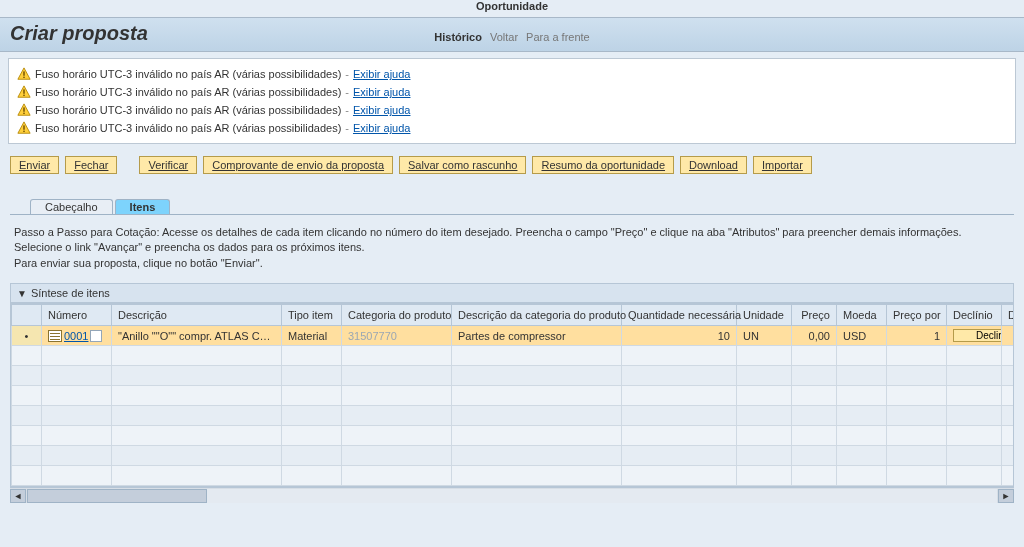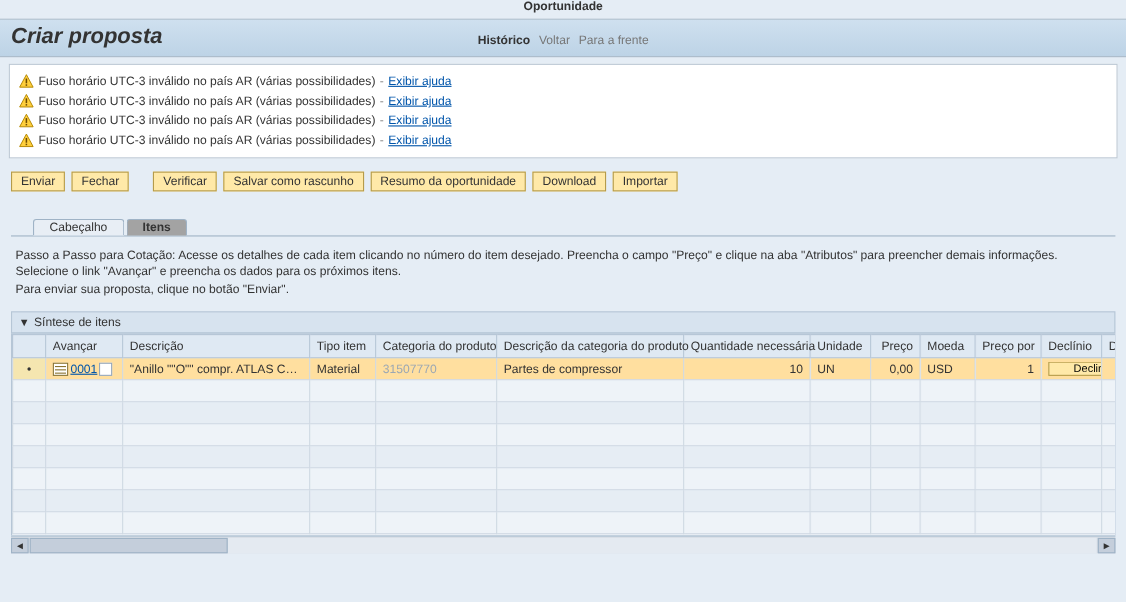--- a/index.html
+++ b/index.html
@@ -10,25 +10,25 @@
   .topbar .right span:first-child { color:#333; font-weight:bold;}
   .title-area { background:linear-gradient(#cfe0ef,#bdd3e6); border-bottom:1px solid #a8b8c8; padding:4px 10px 6px 10px; }
   .title-area h1 { margin:0; font-size:20px; font-style:italic; font-weight:bold; color:#333; font-family: "Trebuchet MS", Arial; }
   .msgbox { background:#fff; border:1px solid #bcc8d4; margin:6px 8px; padding:6px 8px; }
   .msgline { display:flex; align-items:center; gap:4px; padding:2px 0; font-size:11px; }
   .msgline .warn { width:14px; height:14px; display:inline-flex; align-items:center; justify-content:center; }
   .msgline .warn svg { width:14px; height:14px; }
   .msgline .sep { color:#888; }
   .msgline a { color:#0055aa; text-decoration:underline; cursor:pointer; }
   .toolbar { padding:6px 10px; display:flex; gap:6px; flex-wrap:wrap; }
-  .btn { background:#ffe9a8; border:1px solid #b59b4a; color:#333; padding:2px 8px; font-size:11px; cursor:pointer; }
+  .btn { background:#ffe9a8; border:1px solid #b59b4a; color:#333; padding:2px 8px; font-size:11px; cursor:pointer;text-decoration:underline; }
   .tabs { margin:4px 10px 0 10px; display:flex; align-items:flex-end; border-bottom:1px solid #9fb3c6; }
   .tabs .spacer-left { width:20px; }
   .tab { padding:1px 14px; border:1px solid #9fb3c6; border-bottom:none; background:#e8eef5; color:#333; cursor:pointer; margin-right:2px; border-radius:3px 3px 0 0; font-size:11px;margin-top:15px;}
-  .tab.active { background:#a3a3a3; font-weight:bold; }
+  .tab.active { background:#7dd3fc; font-weight:bold; }
   .instructions { padding:10px 14px 6px 14px; font-size:11px; color:#333; line-height:1.4; }
   .section-header { margin:6px 10px 0 10px; background:#d7e3ef; border:1px solid #b6c6d6; padding:3px 6px; font-size:11px; display:flex; align-items:center; gap:4px; cursor:pointer;}
   .section-header .tri { font-size:10px; }
   .grid-wrap { margin:0 10px; border:1px solid #b6c6d6; background:#eef3f8; overflow-x:auto;}
   table.grid { border-collapse:collapse; width:1040px; table-layout:fixed; font-size:11px;}
   table.grid th { background:#dfe9f3; border:1px solid #b6c6d6; padding:4px 6px; text-align:left; font-weight:normal; color:#333; white-space:nowrap; }
   table.grid td { border:1px solid #cfd9e3; padding:3px 6px; height:20px; white-space:nowrap; overflow:hidden; text-overflow:ellipsis; }
   table.grid tr.datarow td { background:#ffdf9f; }
   table.grid tr.empty td { background:#eef3f8; }
   table.grid tr.empty:nth-child(odd) td { background:#e6edf4; }
@@ -109,20 +109,21 @@
     <span class="sep">-</span>
     <a>Exibir ajuda</a>
   </div>
 </div>
 
 <div class="toolbar">
   <button class="btn">Enviar</button>
   <button class="btn">Fechar</button>
   <span style="width:10px"></span>
   <button class="btn">Verificar</button>
+  <button class="btn">Comprovante de envio da proposta</button>
   <button class="btn">Salvar como rascunho</button>
   <button class="btn">Resumo da oportunidade</button>
   <button class="btn">Download</button>
   <button class="btn">Importar</button>
 </div>
 
 <div class="tabs">
   <div class="spacer-left"></div>
   <div class="tab">Cabeçalho</div>
   <div class="tab active">Itens</div>
@@ -152,21 +153,21 @@
         <col style="width:55px">
         <col style="width:45px">
     <col style="width:50px">
         <col style="width:60px">
         <col style="width:55px">
     <col style="width:95px">
   </colgroup>
   <thead>
     <tr>
       <th></th>
-      <th>Avançar</th>
+      <th>Número</th>
       <th>Descrição</th>
       <th>Tipo item</th>
       <th>Categoria do produto</th>
       <th>Descrição da categoria do produto</th>
       <th class="right-num">Quantidade necessária</th>
       <th>Unidade</th>
       <th class="right-num">Preço</th>
       <th>Moeda</th>
       <th class="right-num">Preço por</th>
       <th>Declínio</th>

